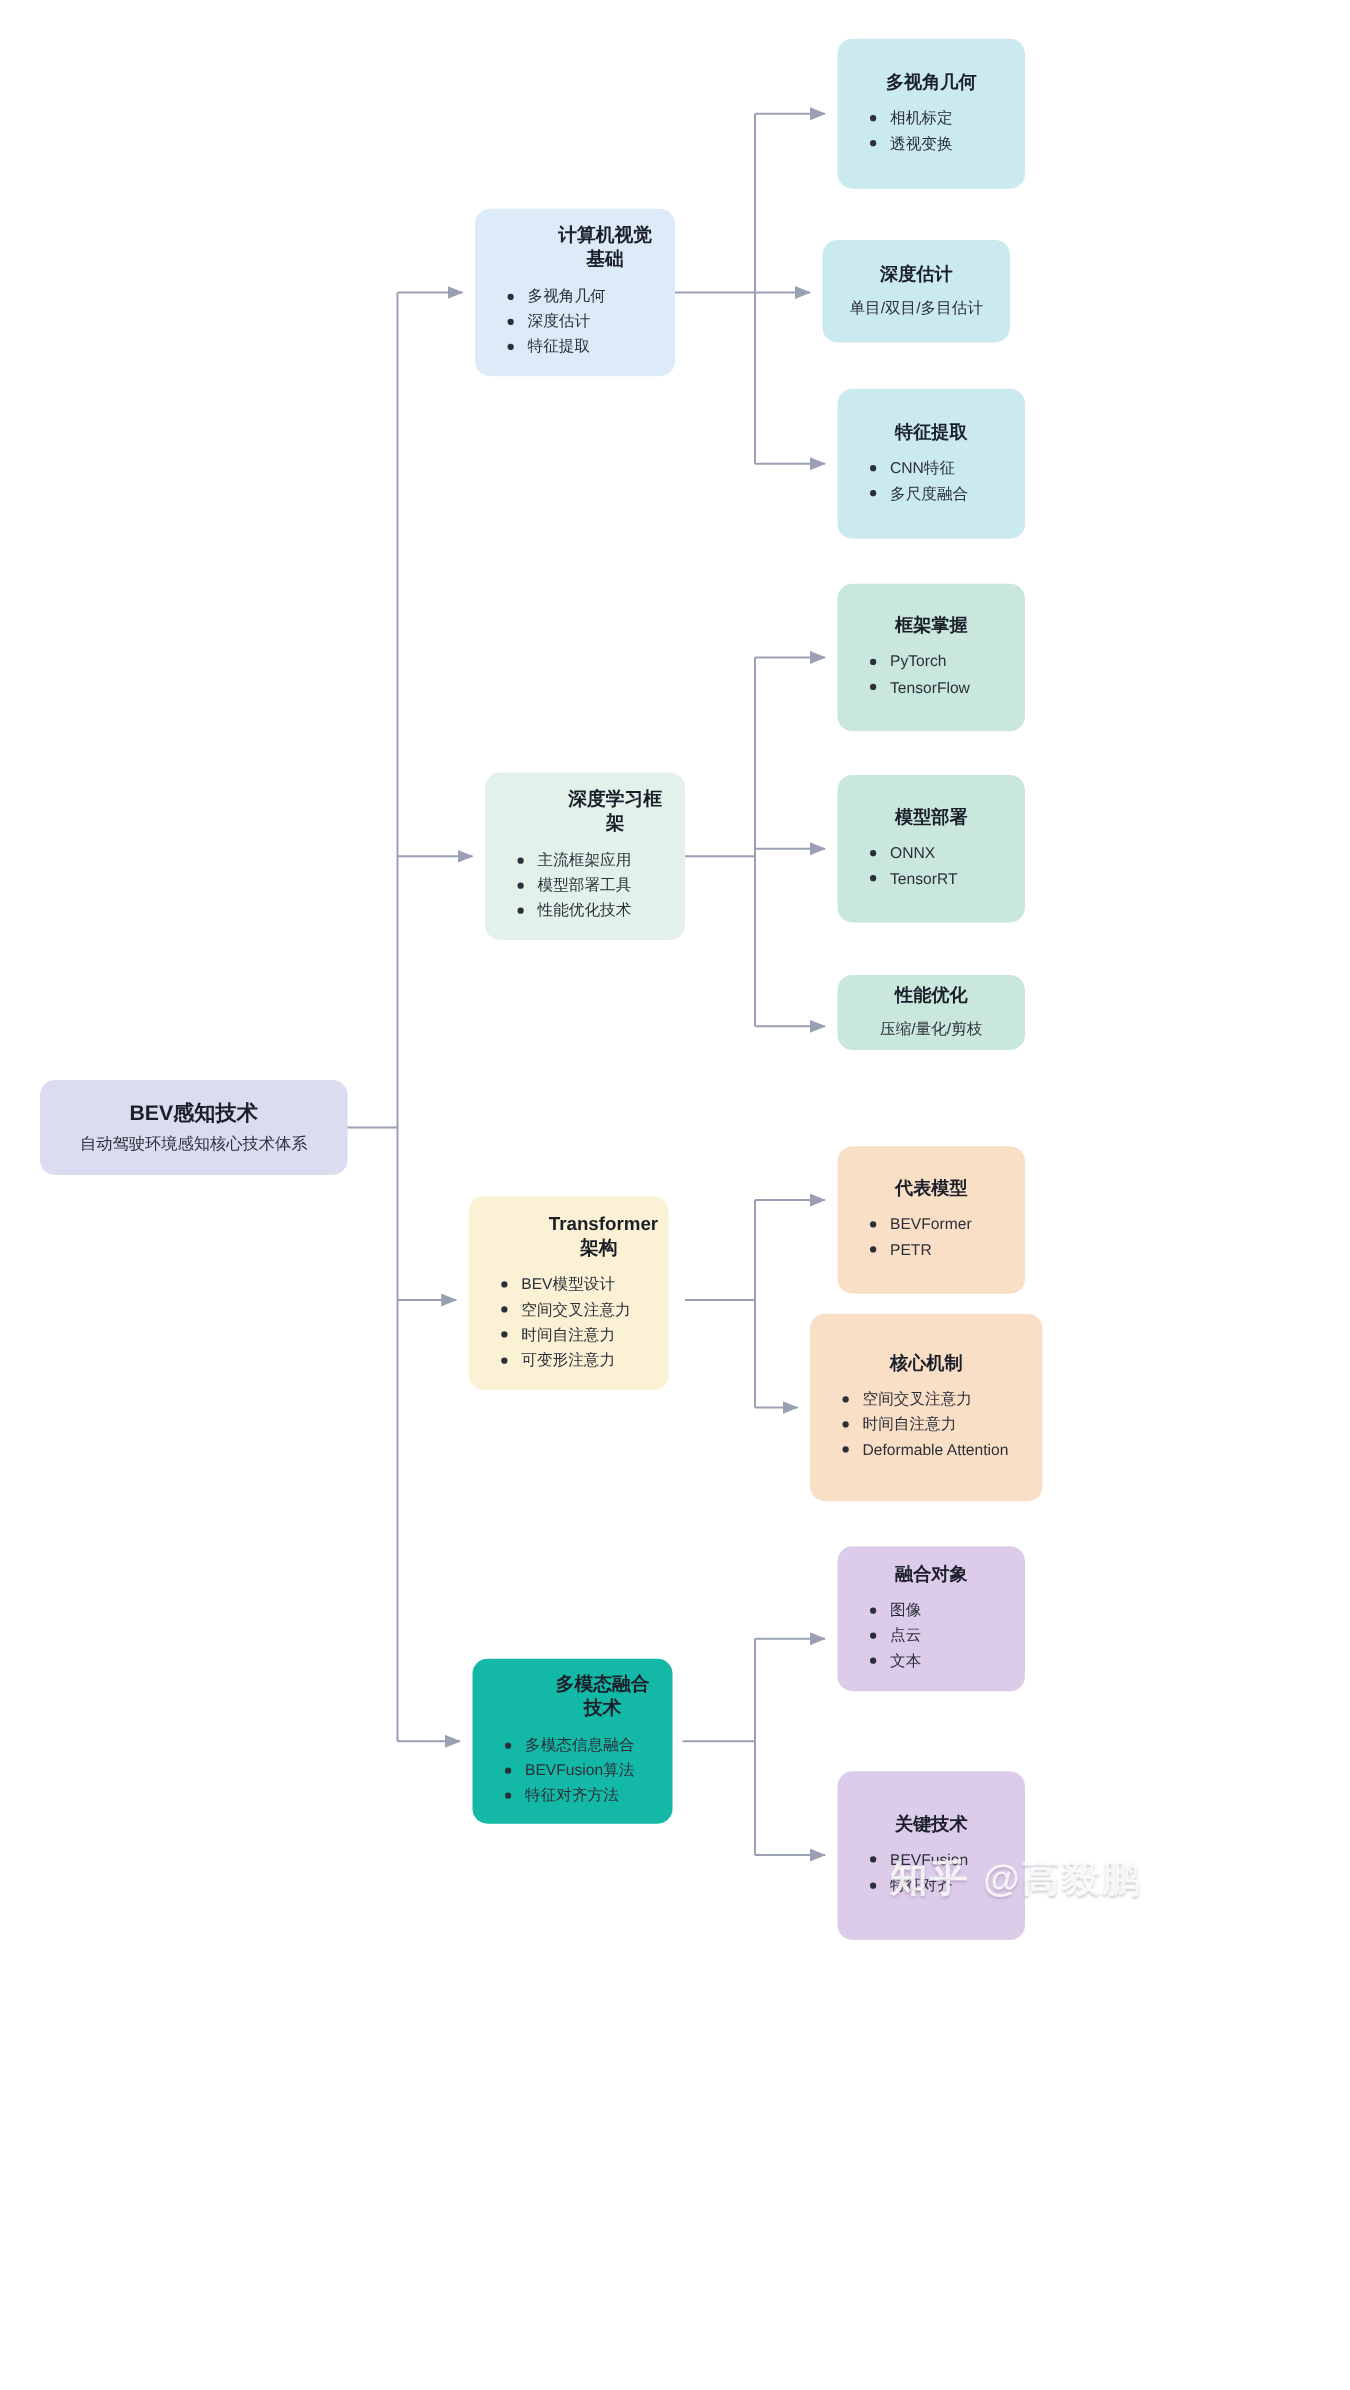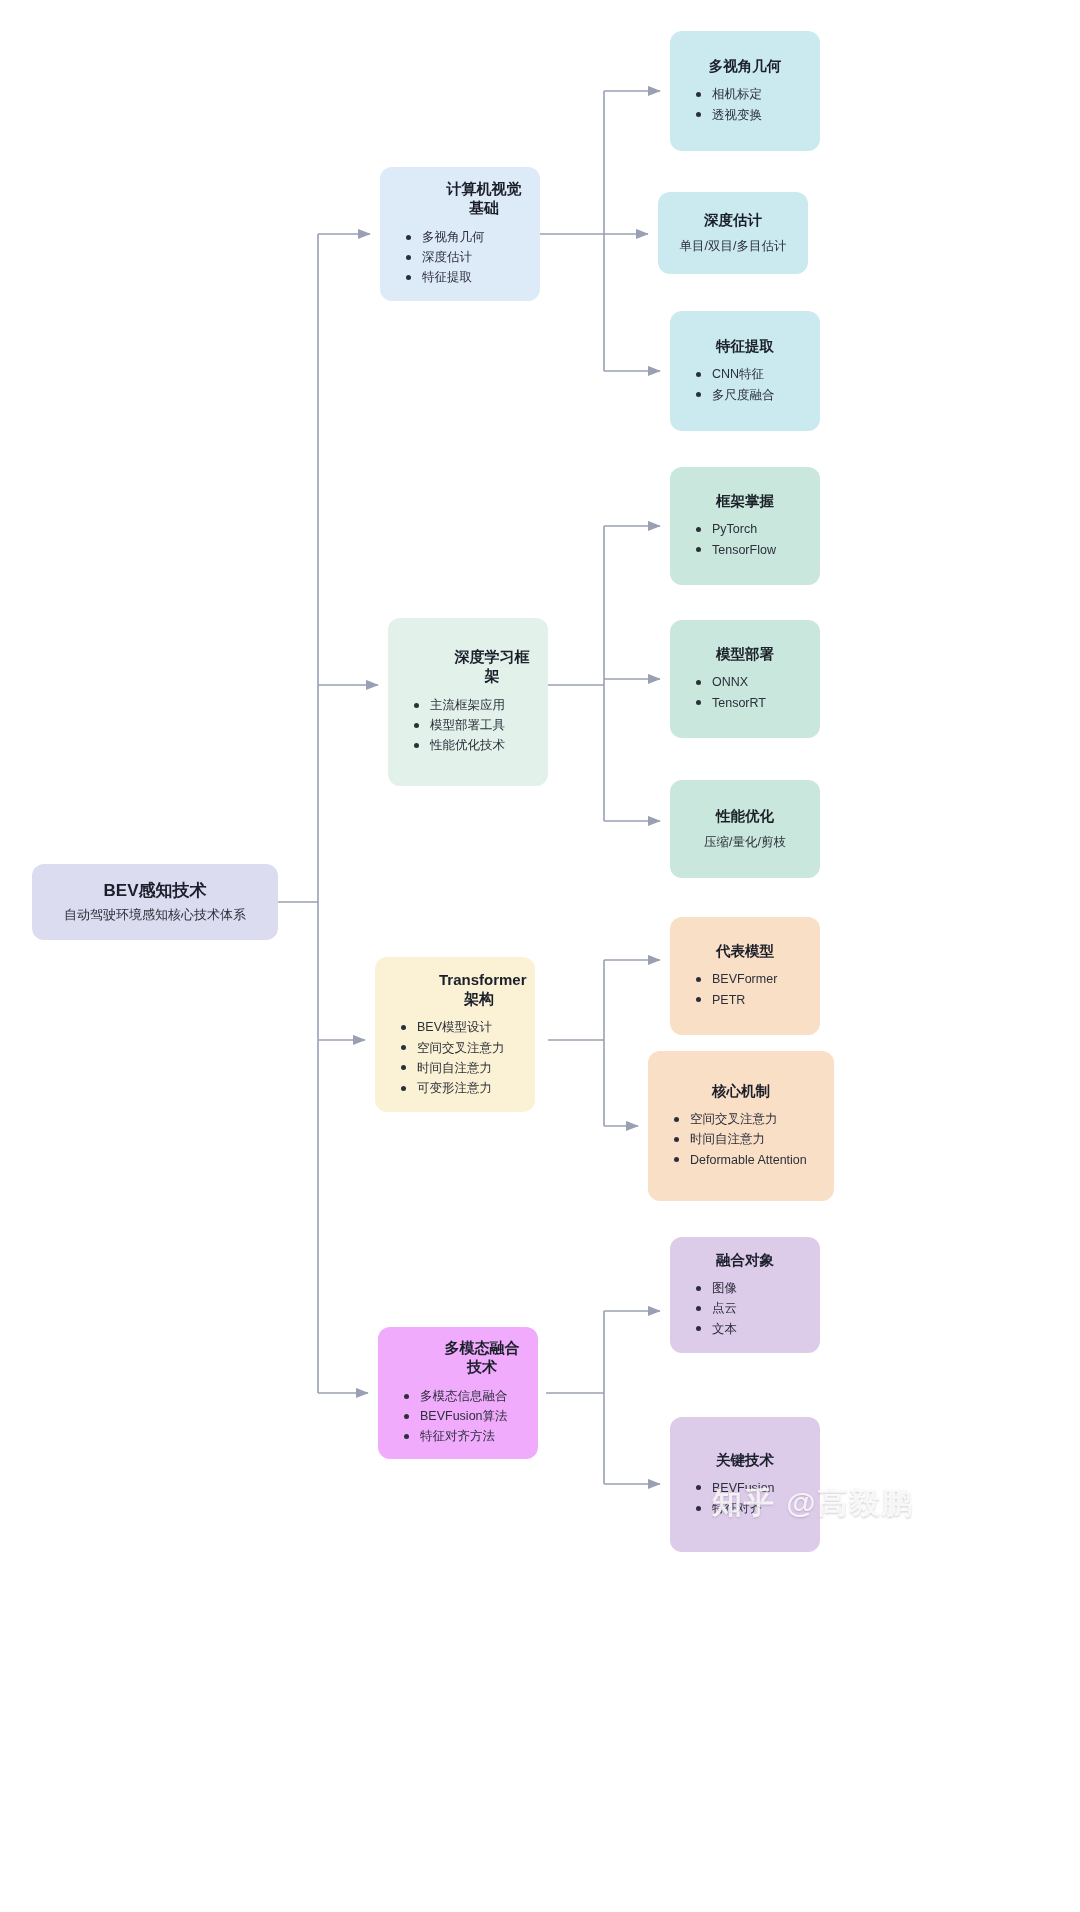--- a/index.html
+++ b/index.html
@@ -80,37 +80,37 @@
   }
   #node-root .node-title { font-size: 17px; margin-bottom: 5px; }
   #node-root .node-sub   { font-size: 13px; }
 
   
   .l1 { width: 160px; }
   .l1 .node-title { font-size: 15px; margin-bottom: 9px; margin-left: 48px; }
   .l1 ul.node-list li { font-size: 12.5px; }
 
   #node-cv   { left: 380px; top: 167px;  height: 134px; background: #ddeaf8; }
-  #node-dl   { left: 388px; top: 618px;  height: 168px; background: #e2f1ea; }
+  #node-dl   { left: 388px; top: 618px;  height: 134px; background: #e2f1ea; }
   #node-tf   { left: 375px; top: 957px;  height: 155px; background: #fbf1d4; }
-  #node-mm   { left: 378px; top: 1327px; height: 132px; background: #f0abfc; }
+  #node-mm   { left: 378px; top: 1327px; height: 132px; background: #14b8a6; }
 
   
   .l2 { width: 150px; }
   .l2 .node-title { font-size: 14.5px; margin-bottom: 9px; }
   .l2 ul.node-list li { font-size: 12.5px; }
   .l2 .node-sub { font-size: 12.5px; }
 
   #node-mvg  { left: 670px; top: 31px;   height: 120px; background: #cbeaf0; }
   #node-de   { left: 658px; top: 192px;  height: 82px;  background: #cbeaf0; }
   #node-fe   { left: 670px; top: 311px;  height: 120px; background: #cbeaf0; }
 
   #node-fw   { left: 670px; top: 467px;  height: 118px; background: #c9e7dc; }
   #node-md   { left: 670px; top: 620px;  height: 118px; background: #c9e7dc; }
-  #node-po   { left: 670px; top: 780px;  height: 98px;  background: #c9e7dc; }
+  #node-po   { left: 670px; top: 780px;  height: 60px;  background: #c9e7dc; }
 
   #node-rm   { left: 670px; top: 901px;  height: 118px; background: #fadfc7; margin-top: 16px; }
   #node-cm   { left: 648px; top: 1051px; height: 150px; width: 186px; background: #fadfc7; }
 
   #node-fo   { left: 670px; top: 1237px; height: 116px; background: #ddcbea; }
   #node-kt   { left: 670px; top: 1417px; height: 135px; background: #ddcbea; }
 
   
   #watermark {
     position: absolute;

